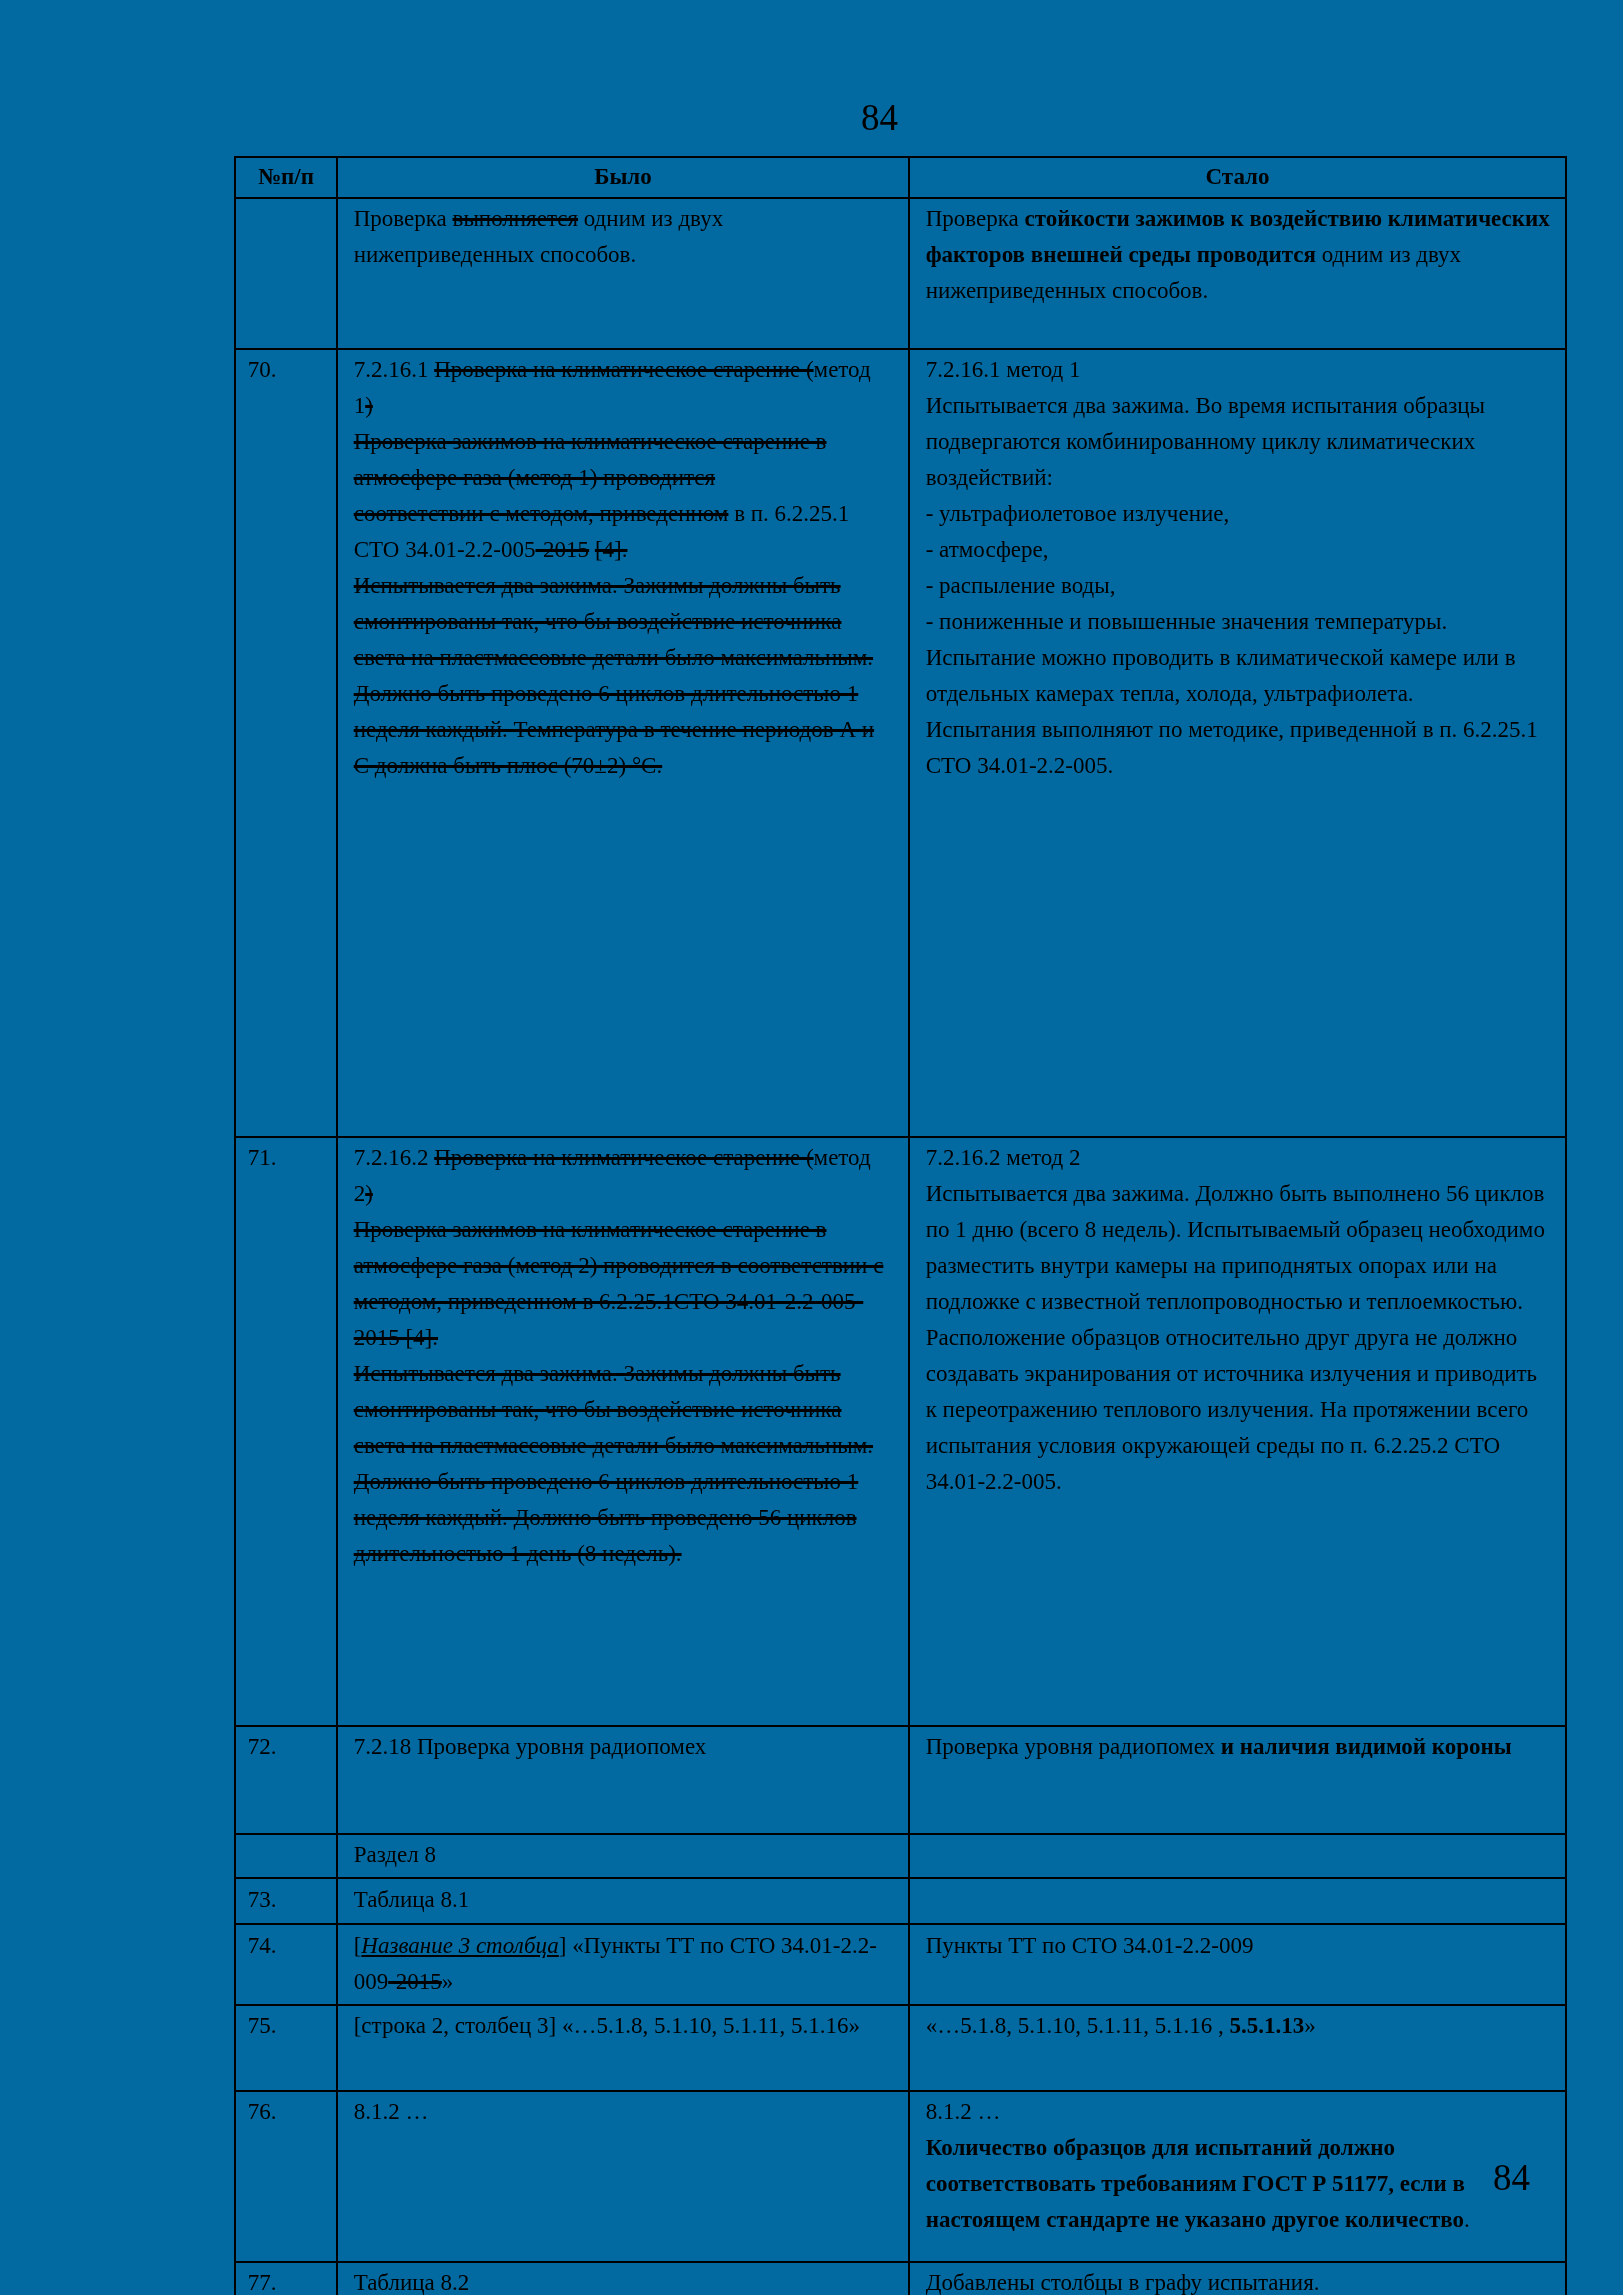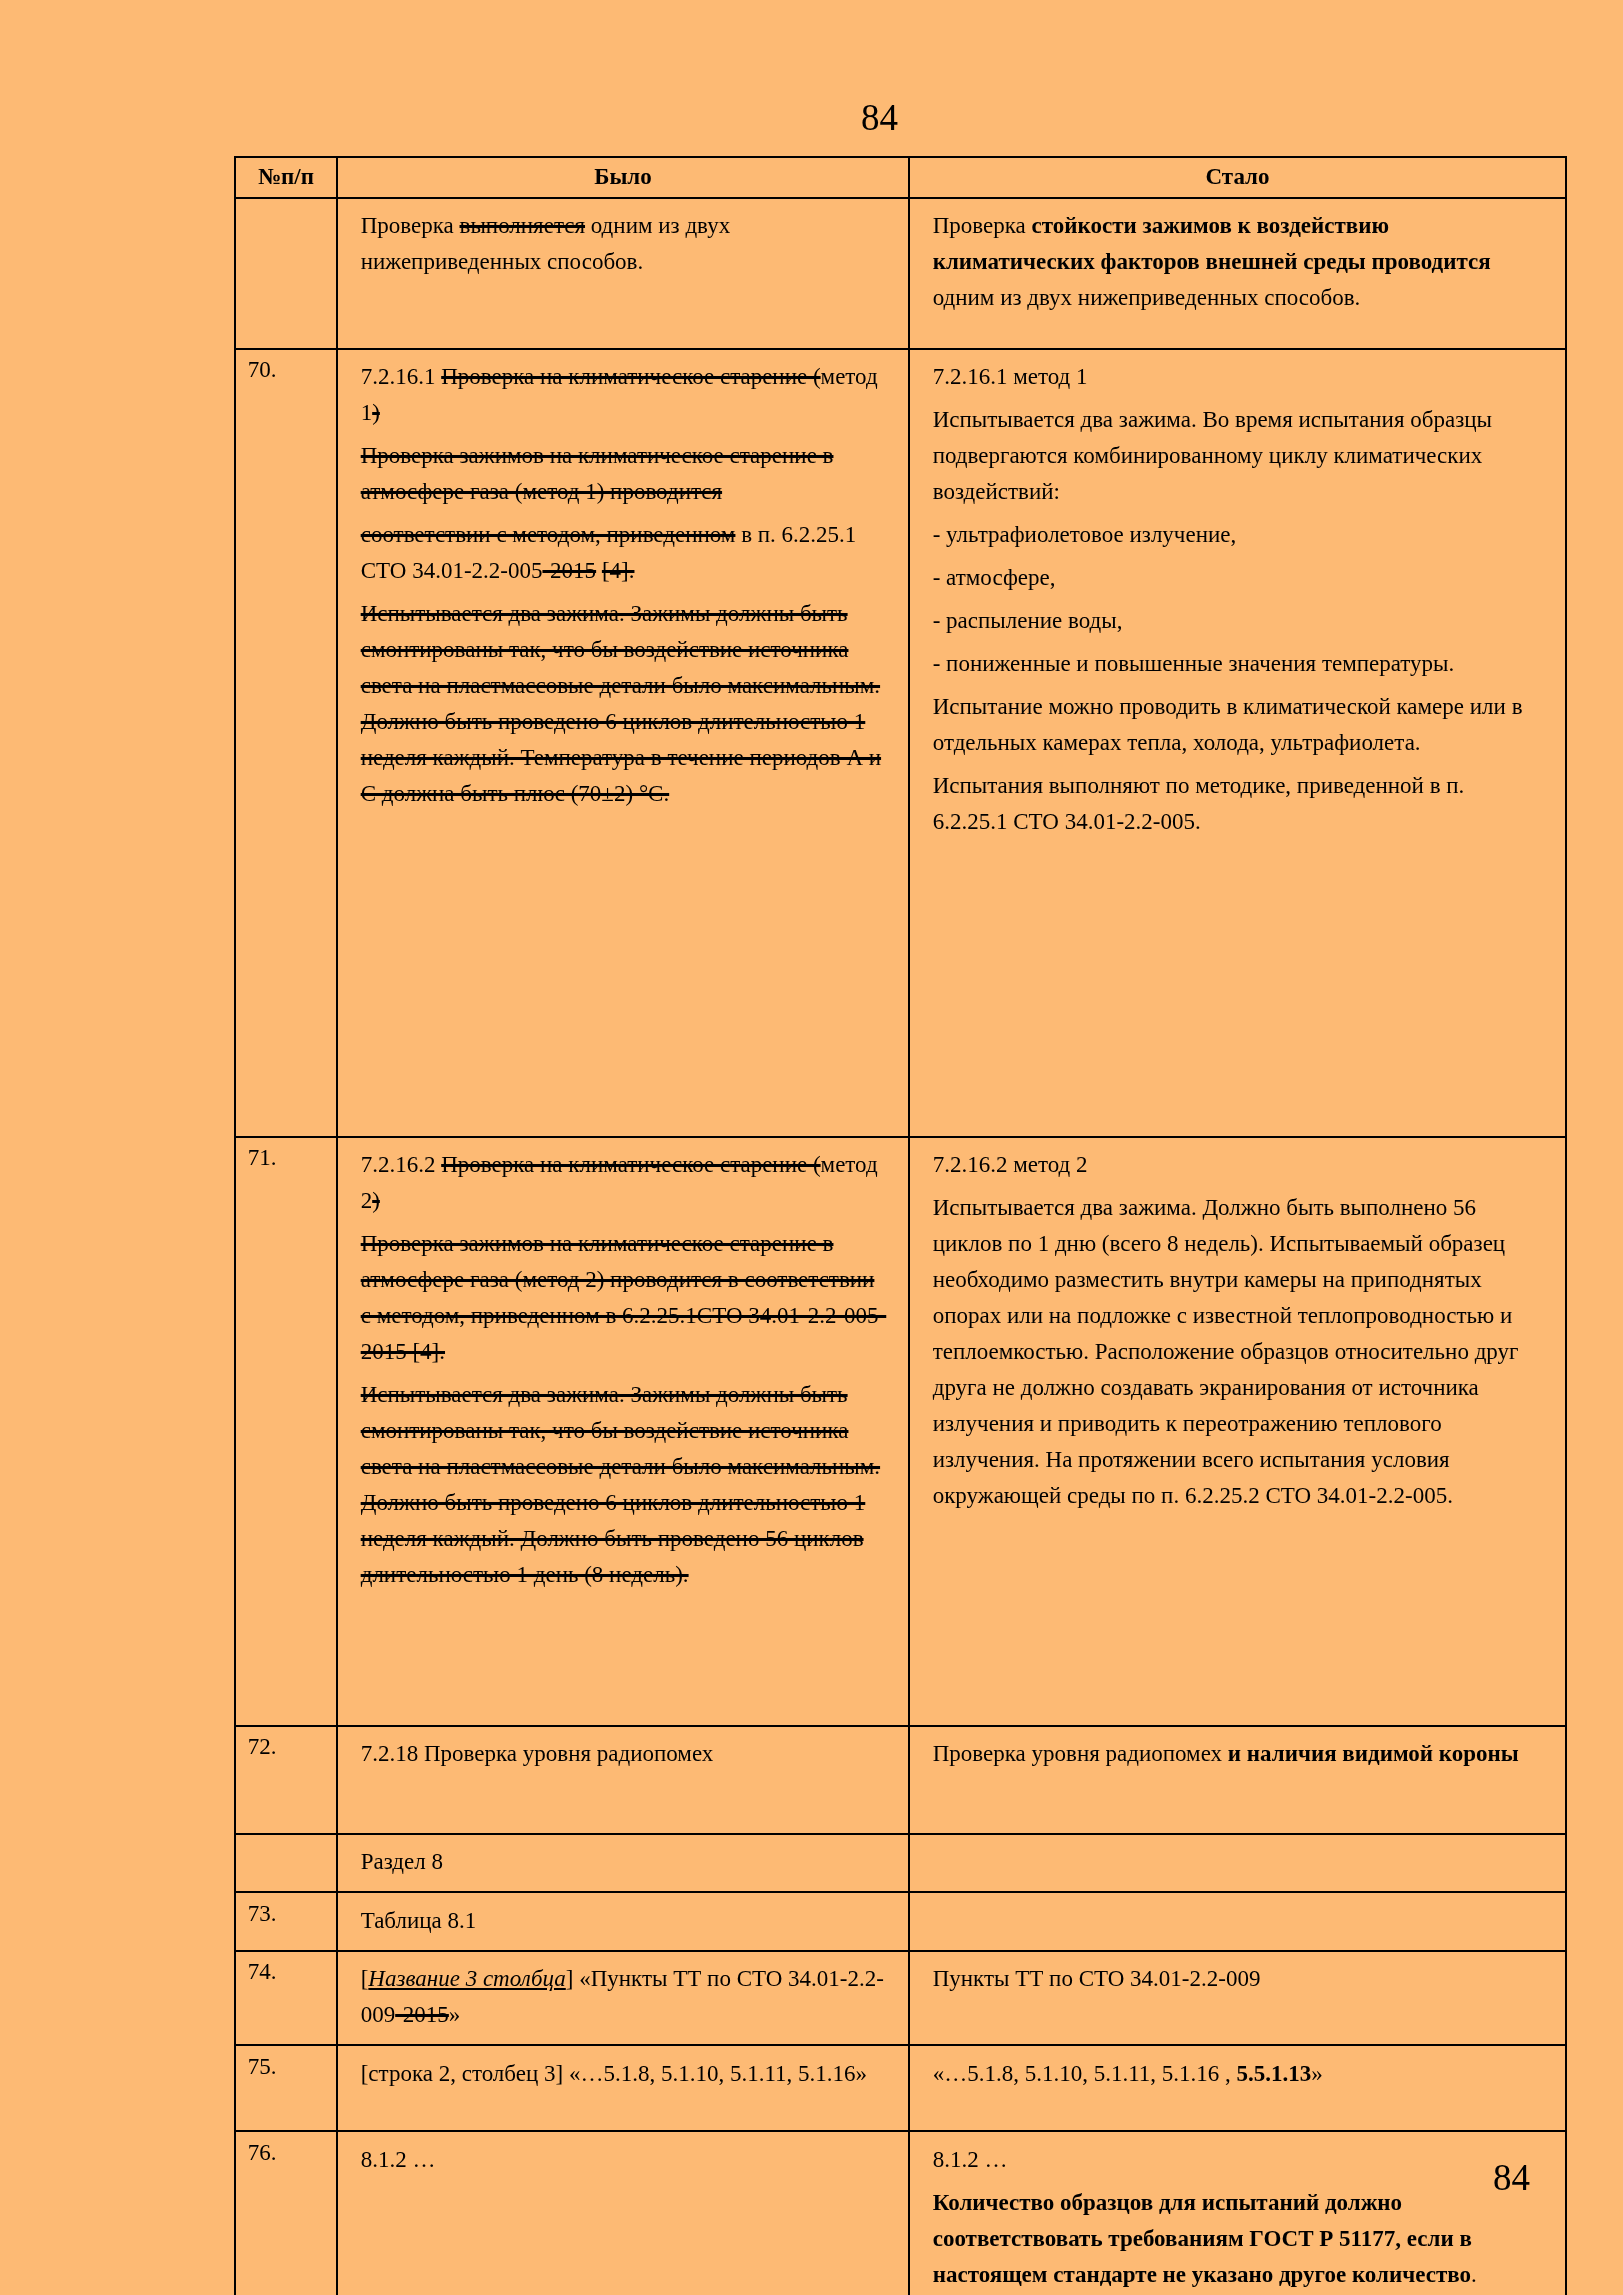--- a/index.html
+++ b/index.html
@@ -1,19 +1,19 @@
 <!DOCTYPE html>
 <html lang="ru" style="font-size:10.5px"><head>
 <meta charset="utf-8">
 <style>
   html,body{margin:0;padding:0;background:#888;}
   .page{
     position:relative;
     width:1623px;height:2295px;
-    background:#fdba74;
+    background:#0369a1;
     color:#000;
     font-family:"Liberation Serif","DejaVu Serif",serif;
     overflow:hidden;
     margin:0 auto;
   }
   .pageno{
     position:absolute;
     font-size:37px;
     line-height:39px;
     color:#000;
@@ -38,21 +38,21 @@
     padding:2.6px 14.4px 3.9px 15.7px;
     overflow:hidden;
   }
   .rev-table th{
     text-align:center;
     font-weight:bold;
     padding:1.3px 2.6px;
     vertical-align:middle;
   }
   .rev-table td.num{padding-left:11.8px;}
-  .para{margin:7px;}
+  .para{margin:0;}
   .run-strike{text-decoration:line-through;text-decoration-thickness:2.6px;}
   .run-bold{font-weight:bold;}
   .run-italic{font-style:italic;text-decoration:underline;}
 </style>
 </head>
 <body>
 
 <div class="page">
 
   <div class="pageno top">84</div>

